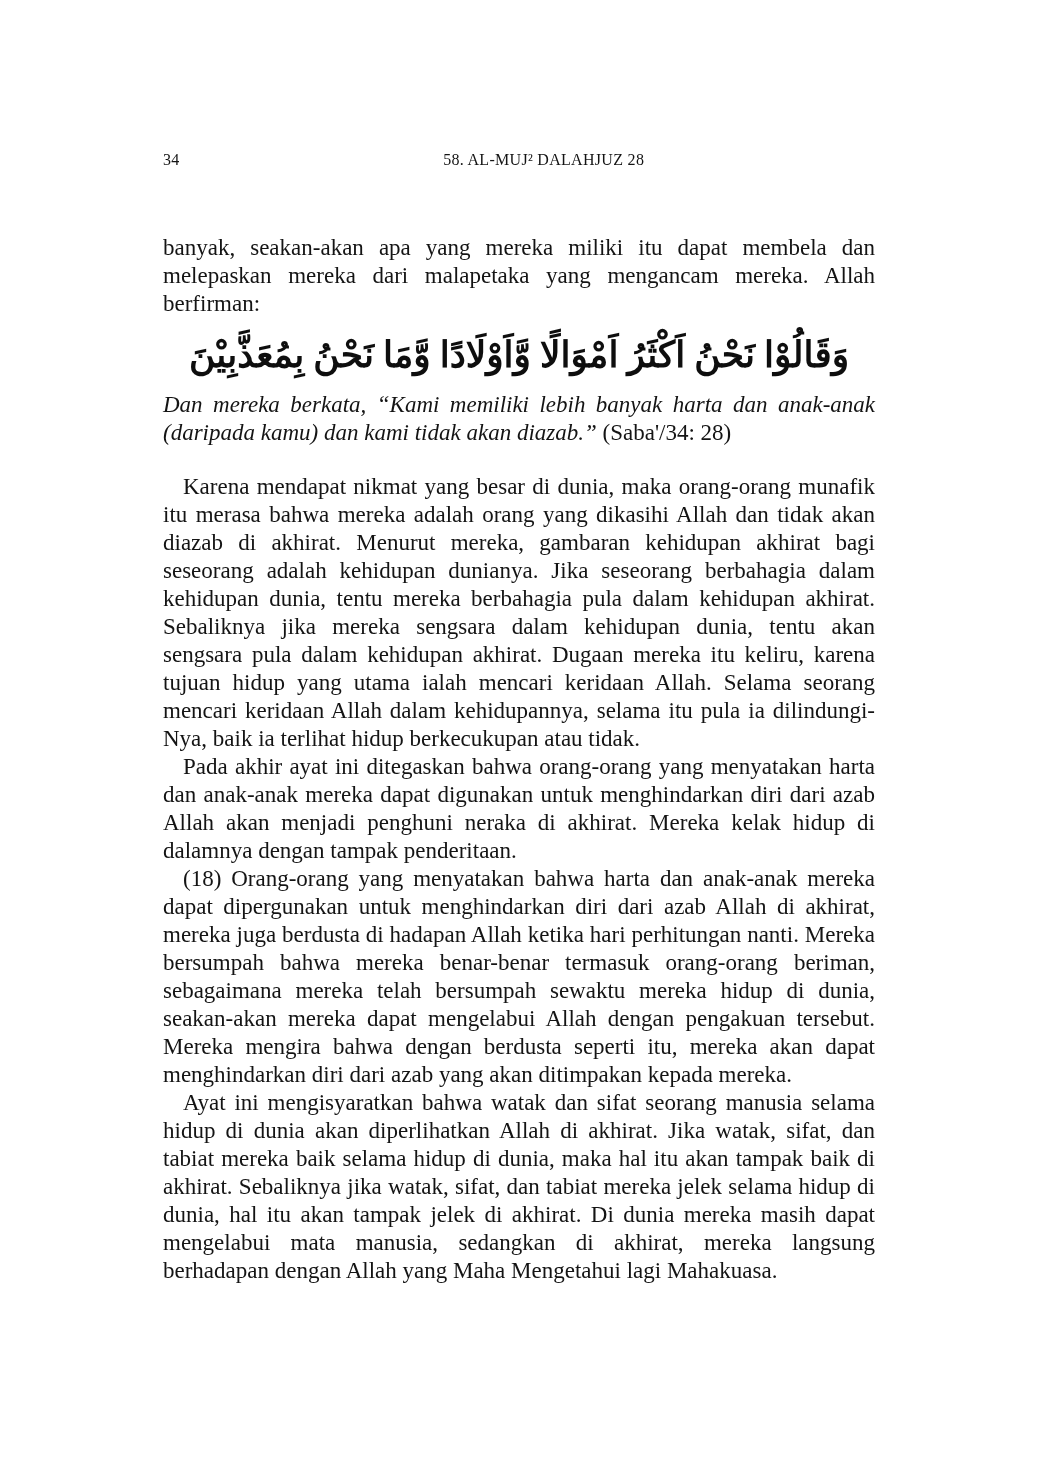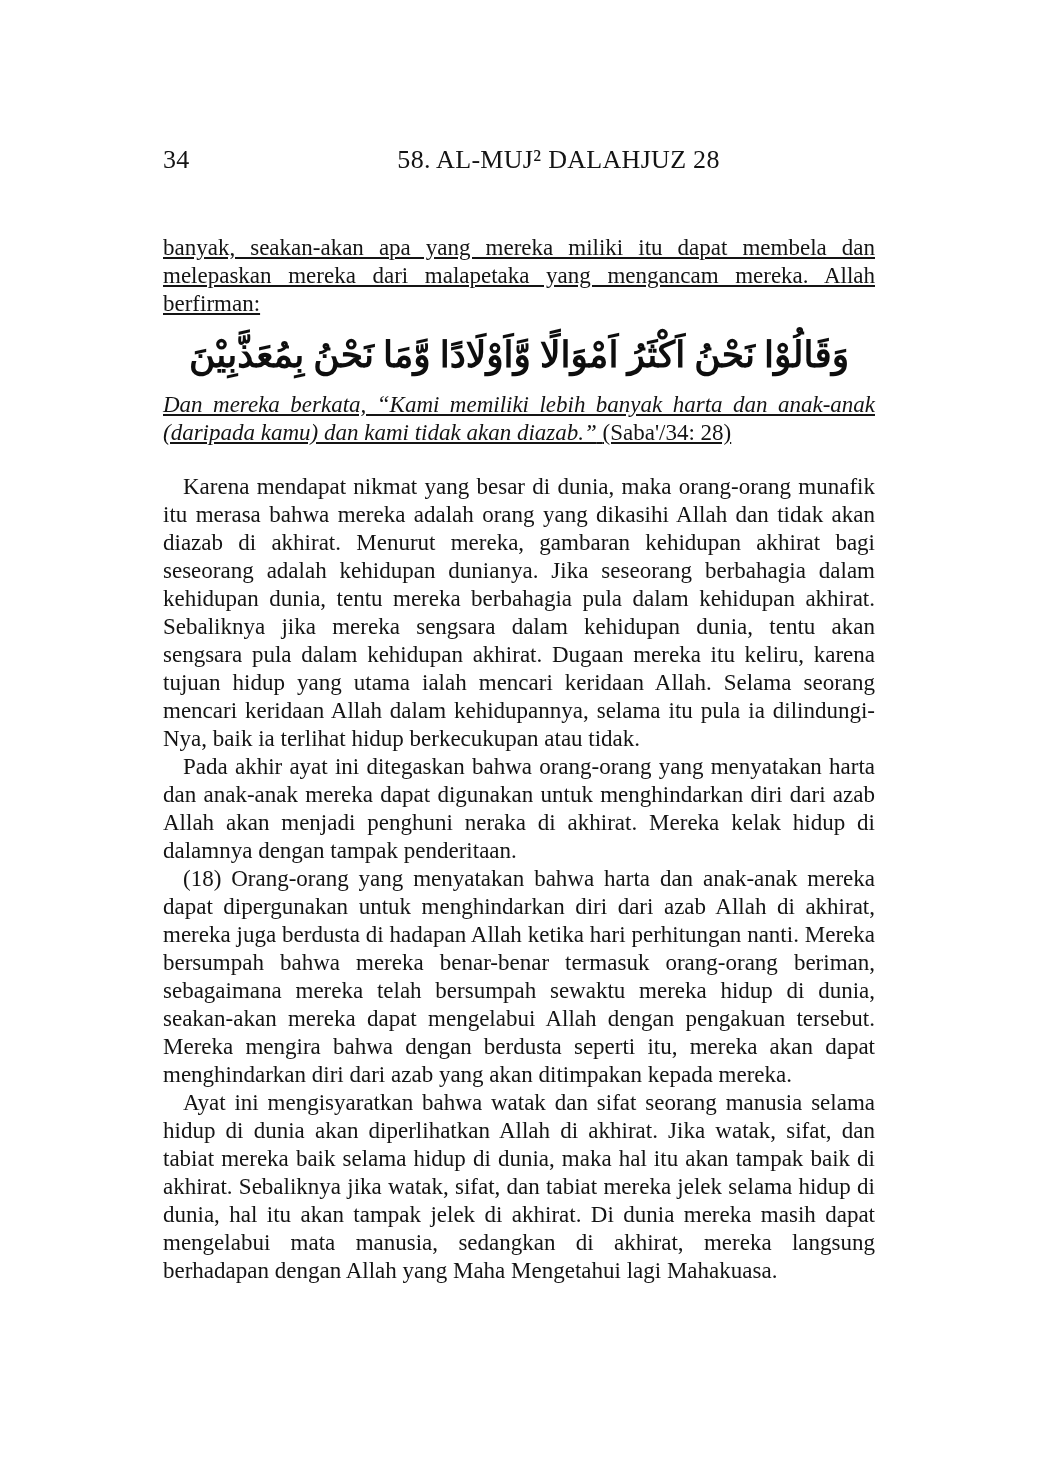--- a/index.html
+++ b/index.html
@@ -15,39 +15,39 @@
     width: 1038px;
     height: 1475px;
     padding: 146px 163px 40px 163px;
     position: relative;
     background: #ffffff;
   }
   .header {
     display: grid;
     grid-template-columns: 1fr auto 1fr;
     align-items: baseline;
-    font-size: 26px;
+    font-size: 16px;
     line-height: 28px;
     margin-bottom: 60px;
     letter-spacing: 0.3px;
   }
   .header .page-number { text-align: left; }
   .header .page-title  { text-align: right; }
   .header .juz-label   { text-align: left; }
 
   .body-text {
     font-size: 23px;
     line-height: 28px;
     text-align: justify;
   }
   .body-text p {
     margin: 0;
     text-indent: 20px;
   }
-  .body-text p.noindent { text-indent: 0; text-decoration: underline; }
+  .body-text p.noindent { text-indent: 0; }
   .body-text p.after-quote { margin-top: 26px; }
 
   .arabic-verse {
     direction: rtl;
     text-align: center;
     font-family: Liberation Serif, serif;
     font-weight: bold;
     font-size: 36px;
     line-height: 68px;
     margin: 3px 0 2px 0;

